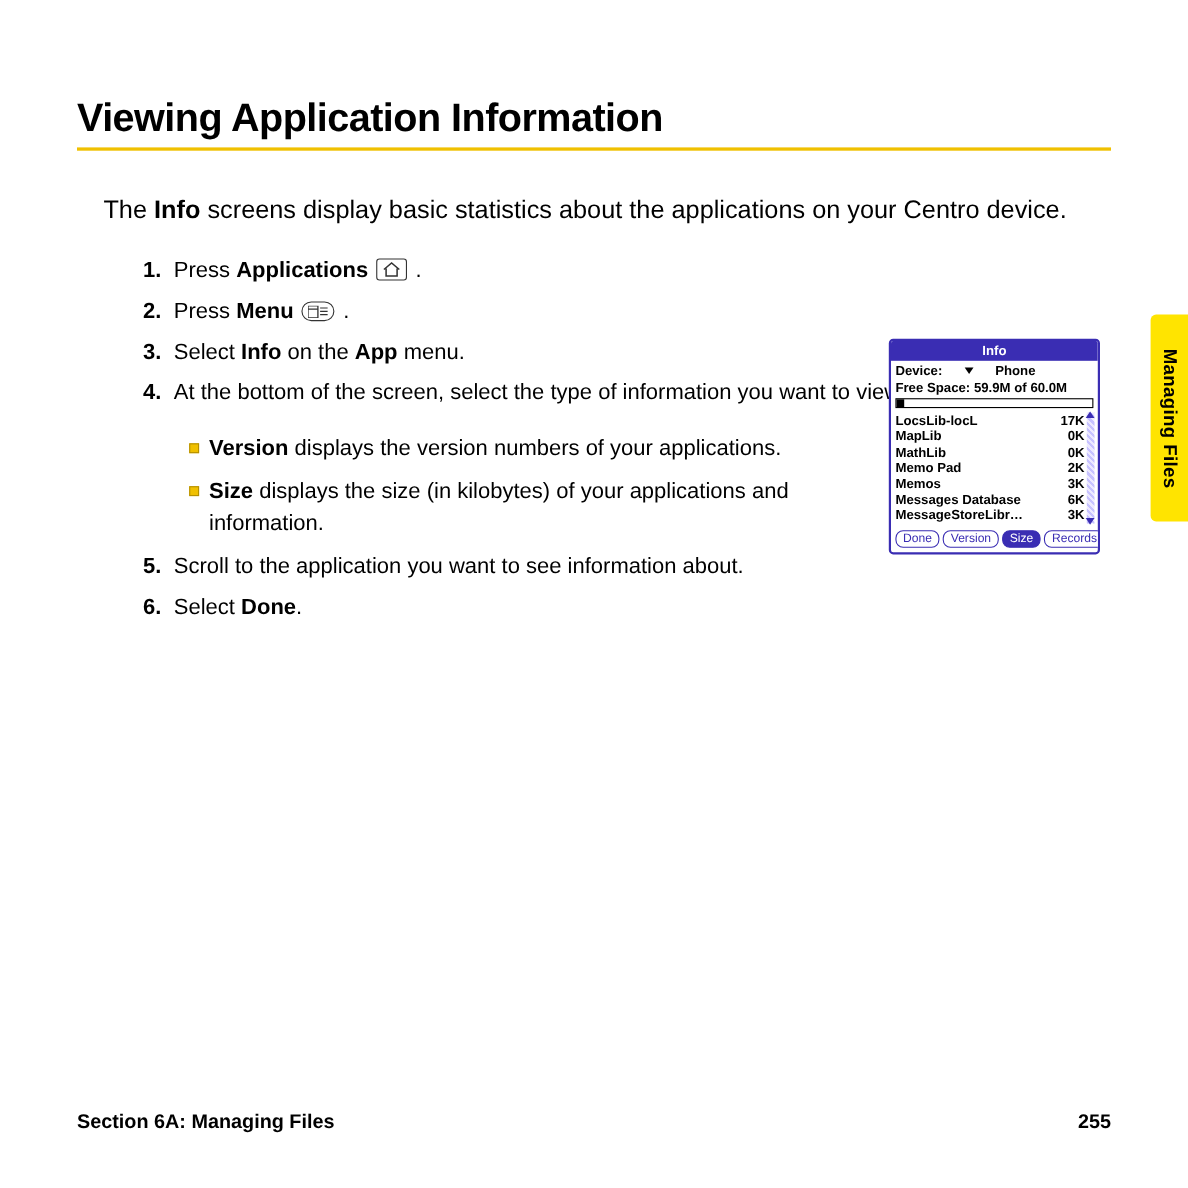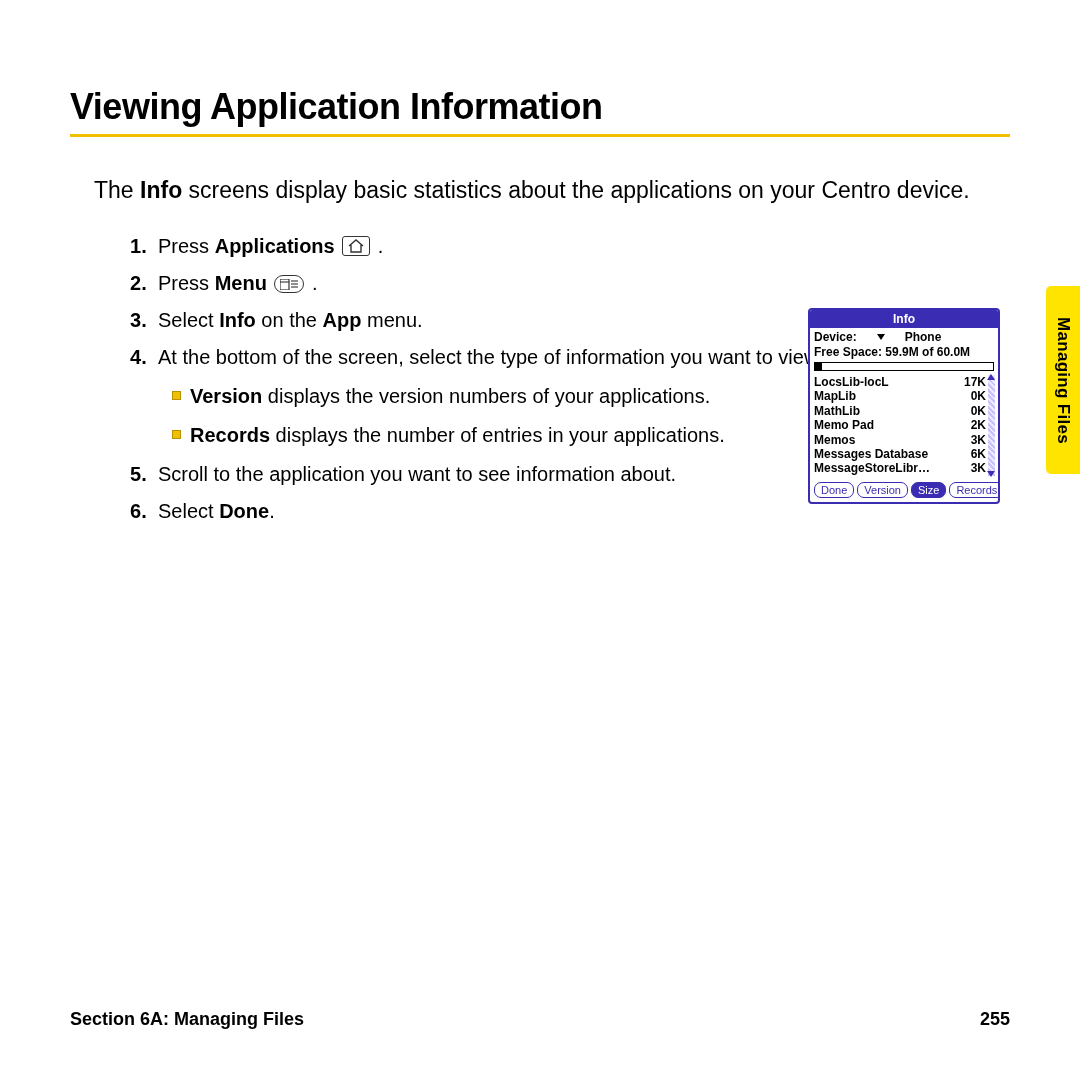--- a/index.html
+++ b/index.html
@@ -49,21 +49,21 @@
   }
   ol.steps > li::before {
     content: counter(step) ".";
     position: absolute;
     left: 0;
     font-weight: 700;
   }
   .step4-text { max-width: 690px; }
   ul.sub {
     list-style: none;
-    margin: 10px 0 10px 10px;
+    margin: 22px 0 10px 10px;
     padding: 0;
   }
   ul.sub > li {
     position: relative;
     padding-left: 22px;
     margin-bottom: 10px;
     max-width: 630px;
   }
   ul.sub > li::before {
     content: "";
@@ -208,21 +208,21 @@
           </svg>
       </span> .
     </li>
     <li>
       <span>Select </span><b>Info</b><span> on the </span><b>App</b><span> menu.</span>
     </li>
     <li>
       <div class="step4-text">At the bottom of the screen, select the type of information you want to view:</div>
       <ul class="sub">
         <li><b>Version</b><span> displays the version numbers of your applications.</span></li>
-        <li><b>Records</b><span> displays the number of entries in your applications.</span></li>
+        <li><b>Size</b><span> displays the size (in kilobytes) of your applications and information.</span></li>
       </ul>
     </li>
     <li>Scroll to the application you want to see information about.</li>
     <li>
       <span>Select </span><b>Done</b><span>.</span>
     </li>
   </ol>
 
   <div class="palm-shot">
     <div class="palm-title">Info</div>

